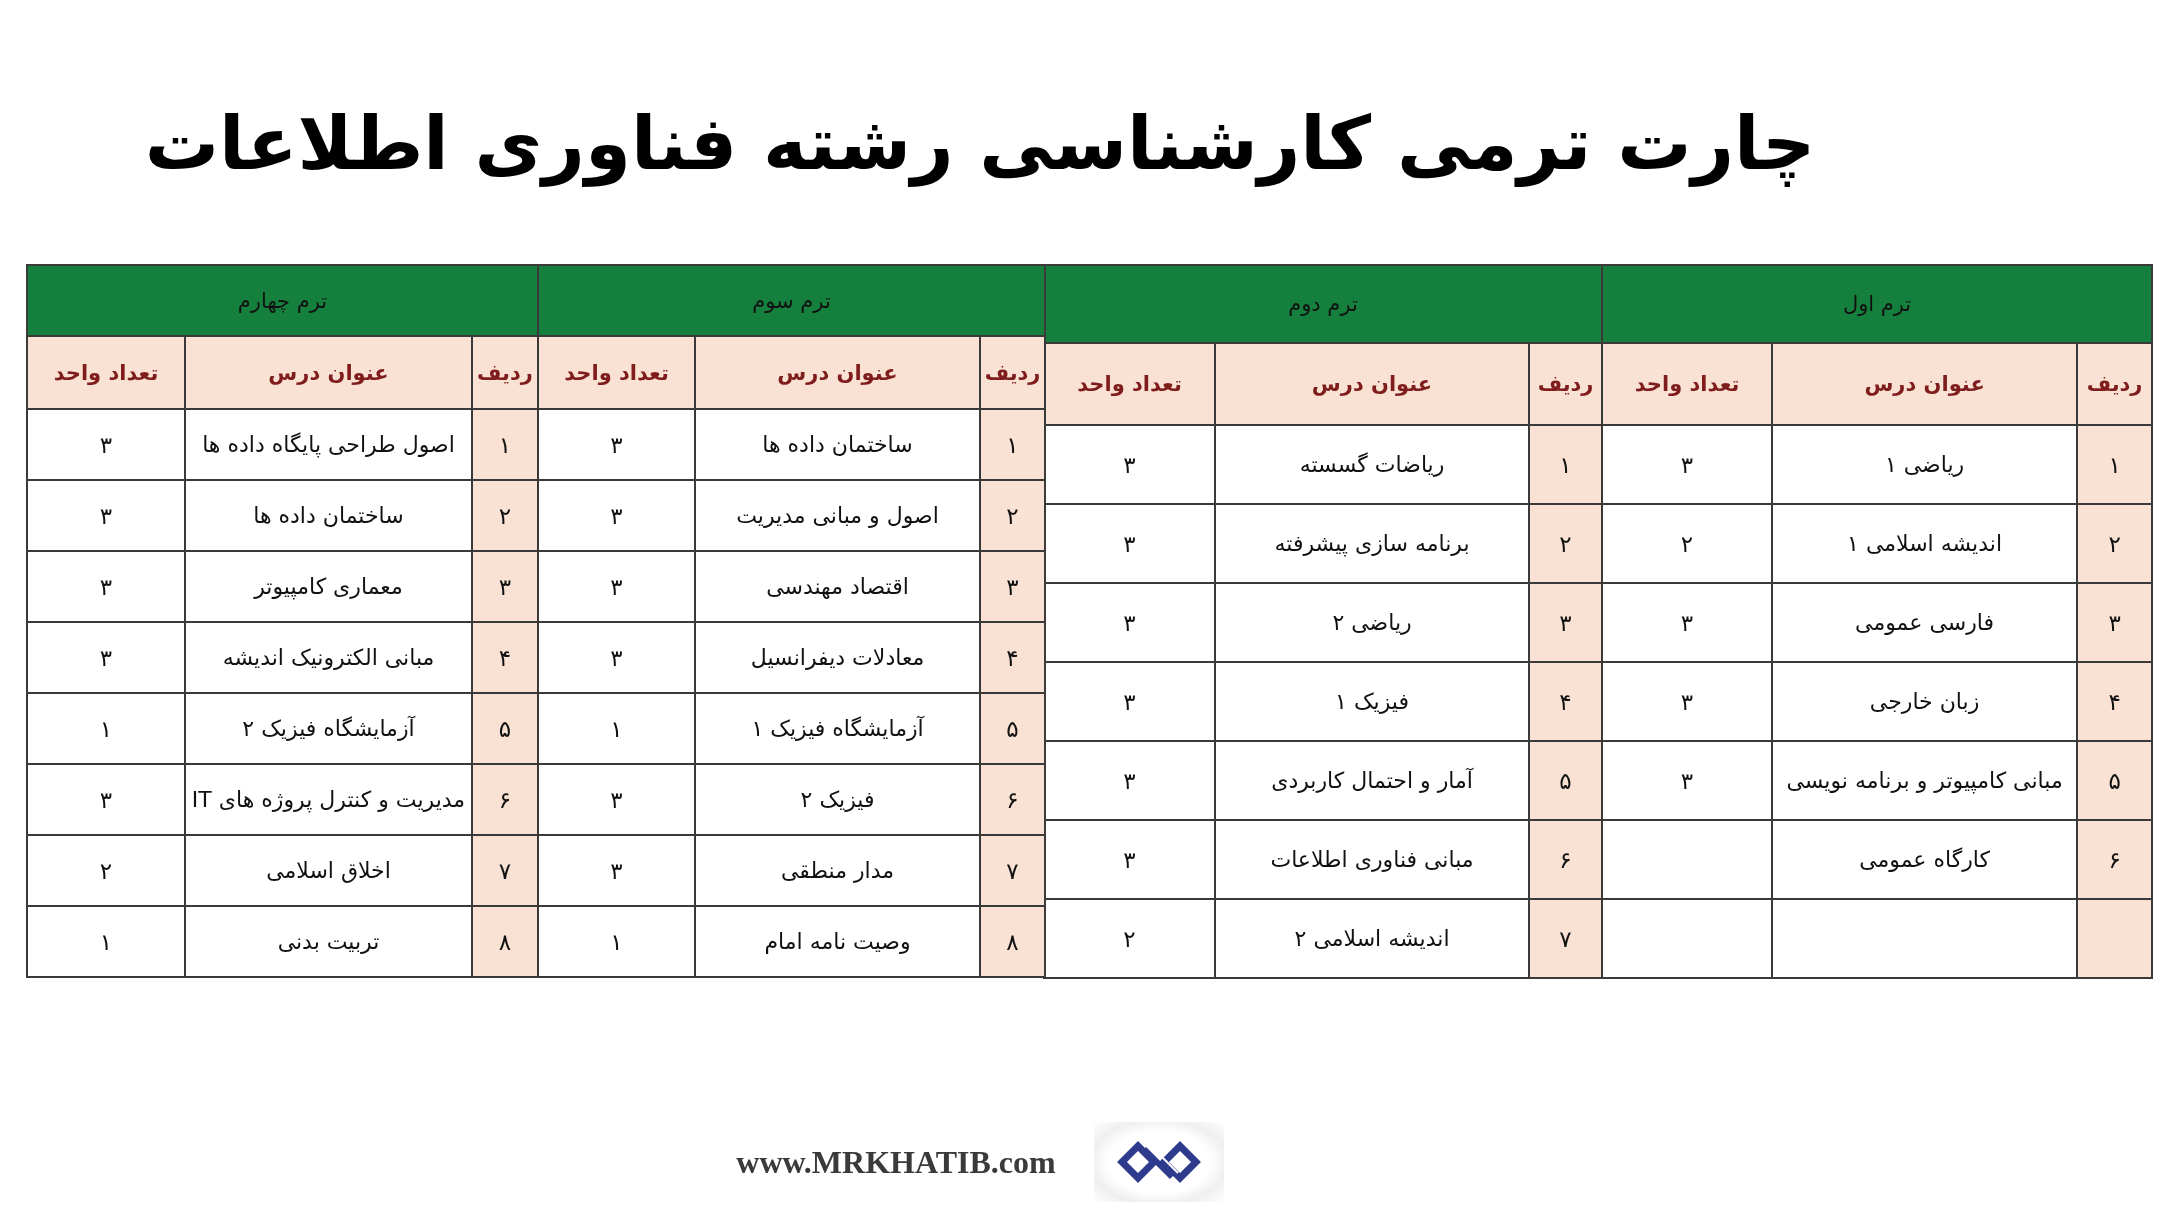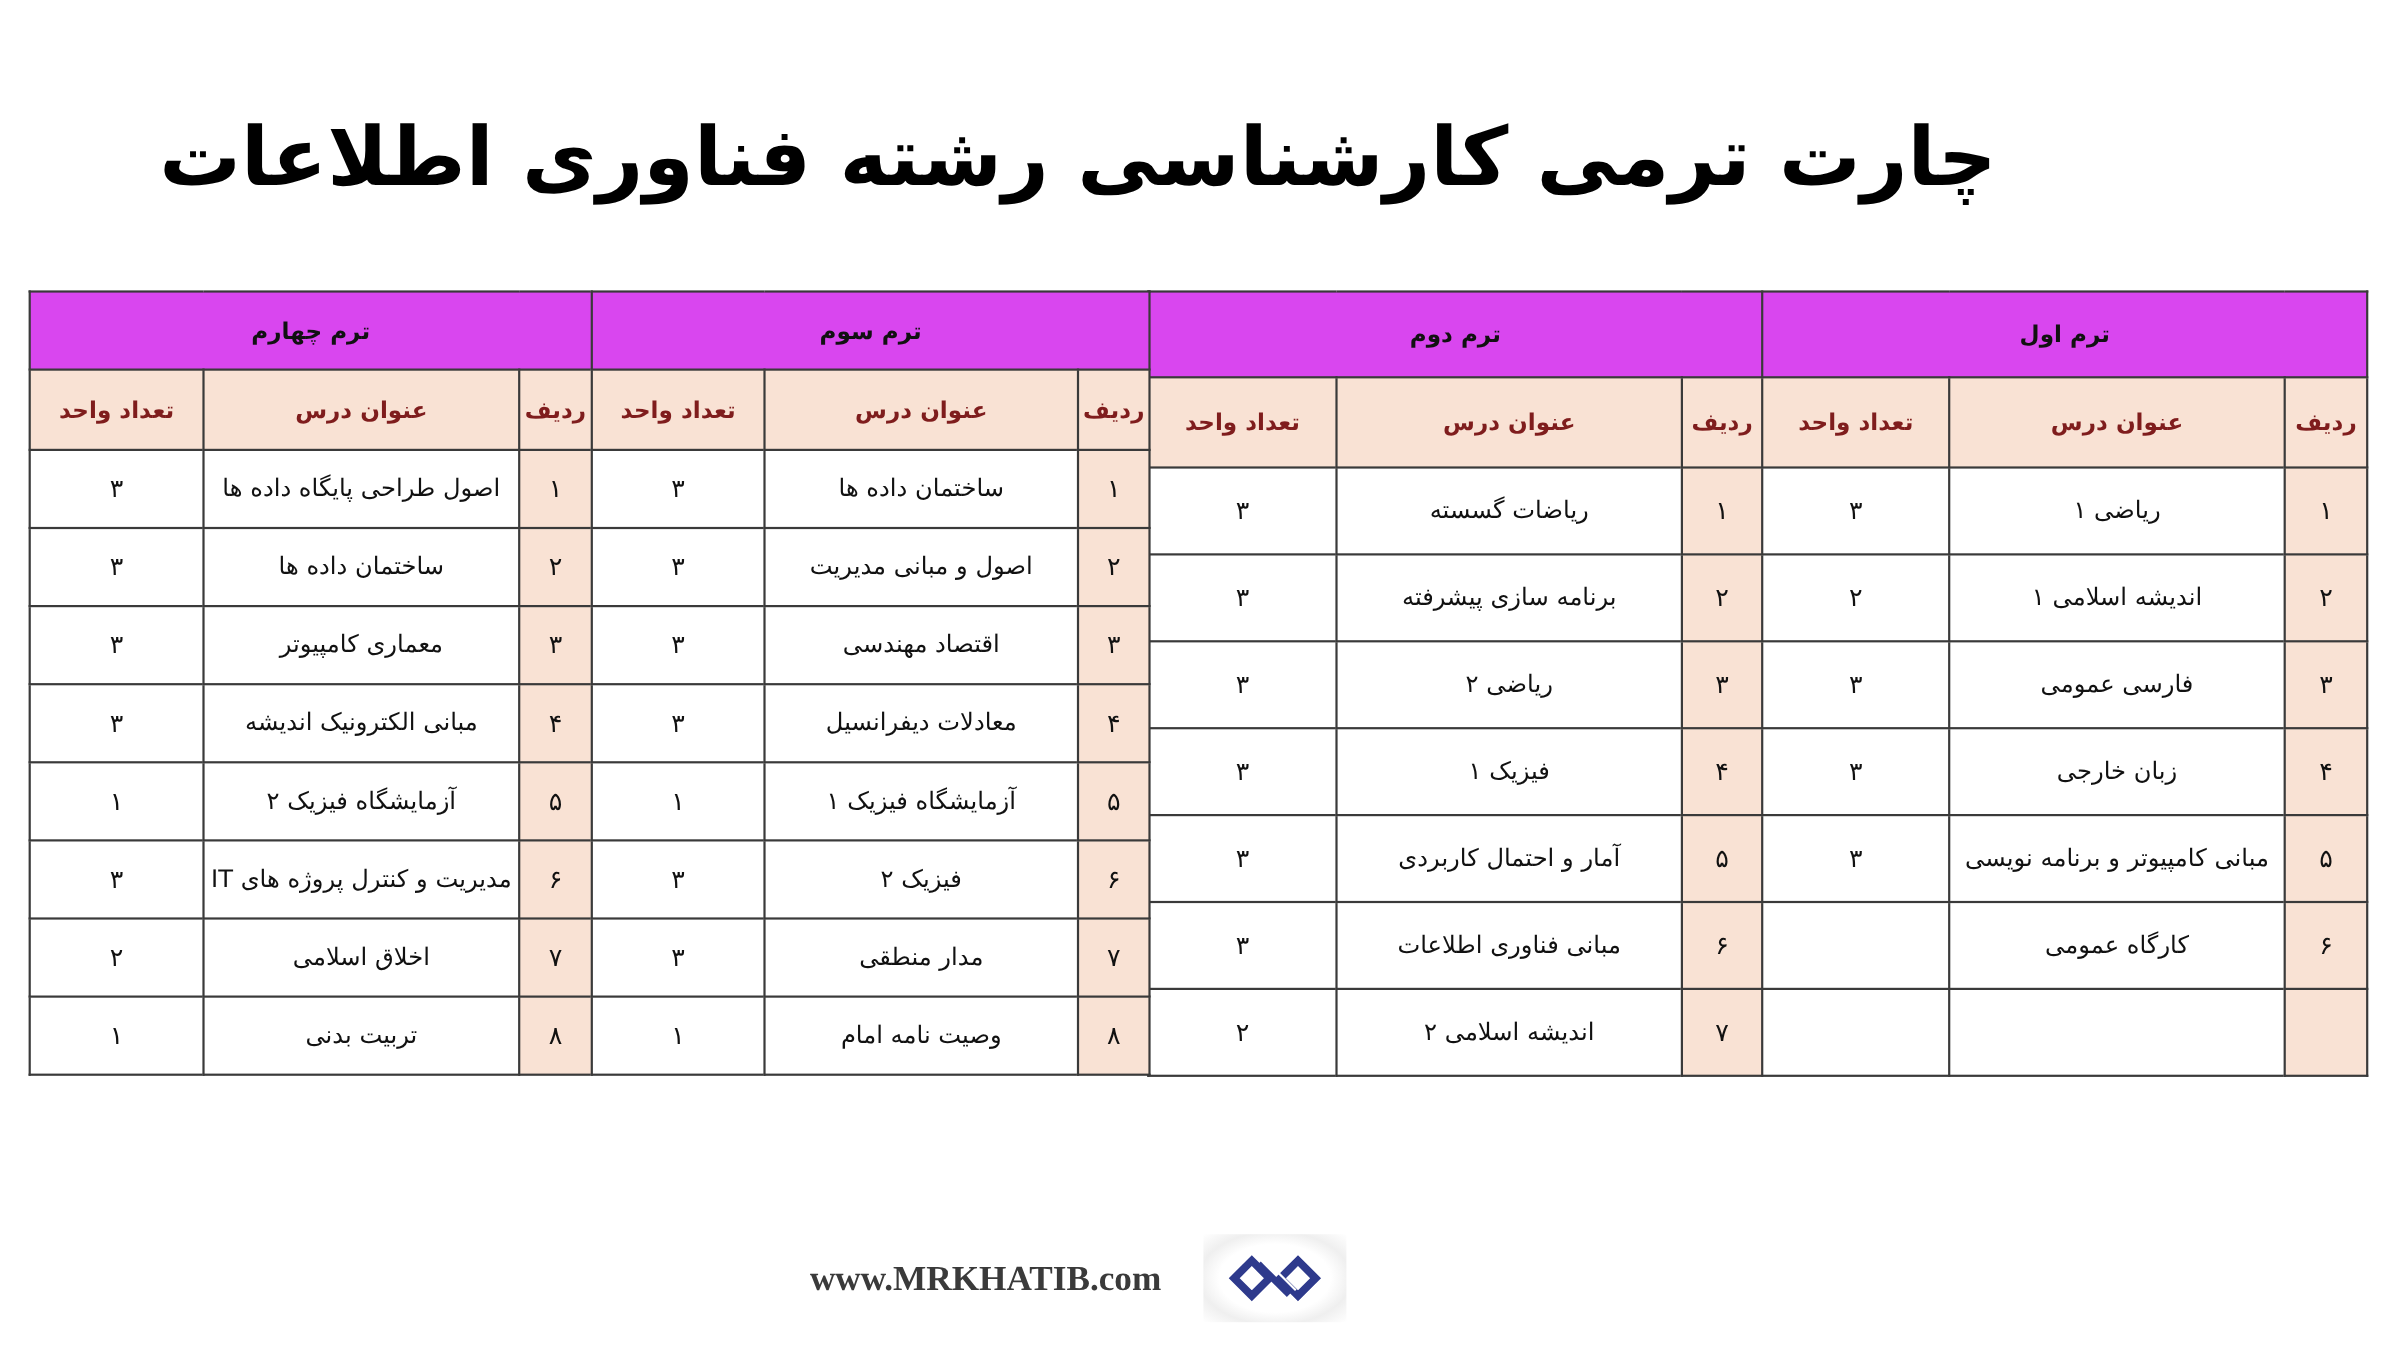--- a/index.html
+++ b/index.html
@@ -16,21 +16,21 @@
     }
     table.chart {
       position: absolute; border-collapse: collapse; direction: rtl;
       table-layout: fixed; top: 264px;
     }
     table.chart td, table.chart th {
       border: 2px solid #3a3a3a; text-align: center; vertical-align: middle;
       font-family: "DejaVu Sans", sans-serif;
     }
     .term-head {
-      background: #d946ef; font-weight: bold; font-size: 21px; color: #111;
+      background: #15803d; font-weight: normal; font-size: 21px; color: #111;
     }
     .col-head {
       background: #f9e2d4; font-weight: bold; font-size: 21px; color: #7f1d1d;
     }
     .radif-cell { background: #f9e2d4; font-size: 23px; }
     .title-cell { background: #fff; font-size: 22px; }
     .units-cell { background: #fff; font-size: 23px; }
 
     
     #table-left { left: 26px; width: 1018px; }

